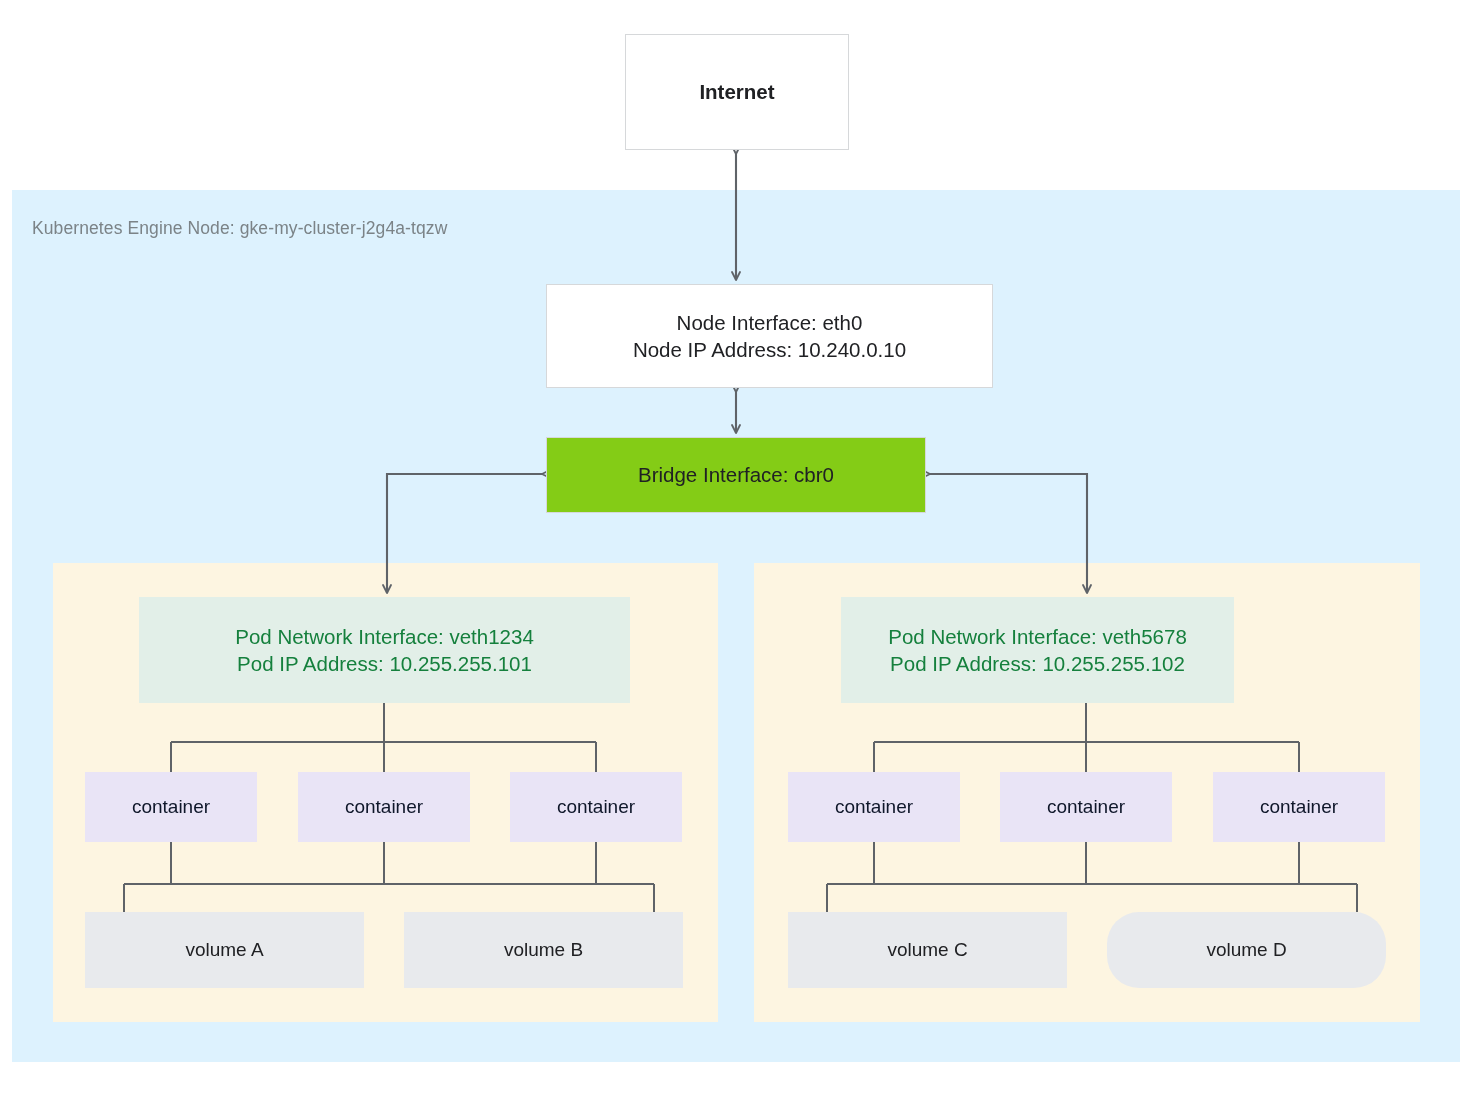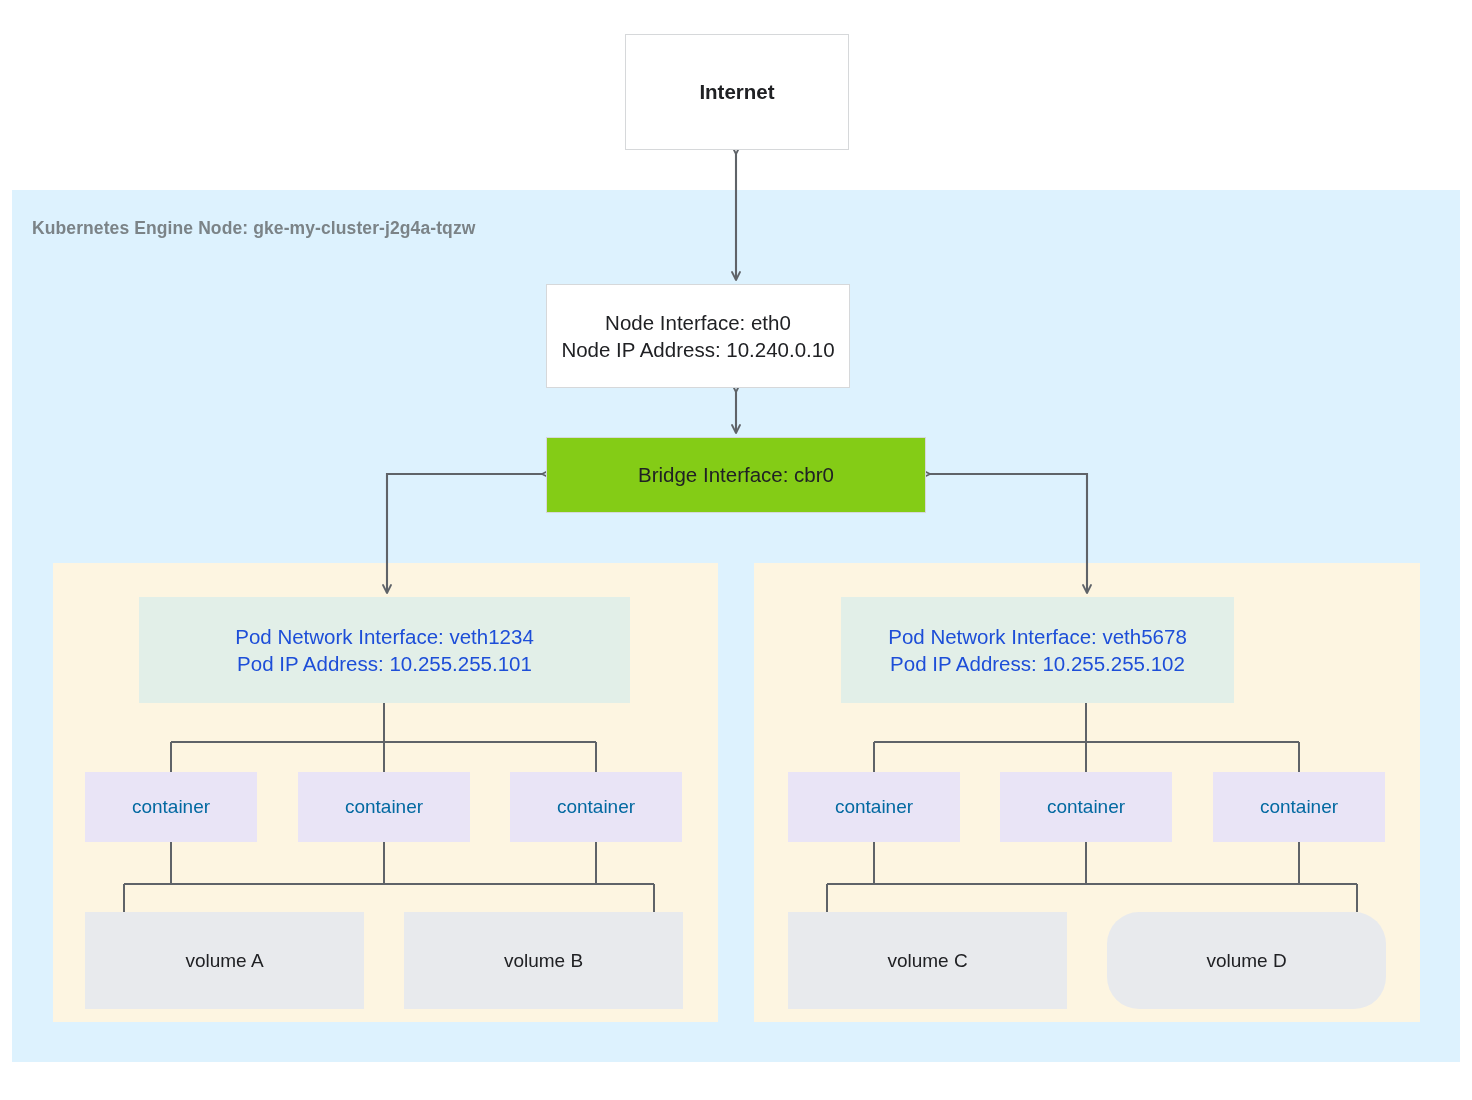--- a/index.html
+++ b/index.html
@@ -13,61 +13,61 @@
   .box{position:absolute;box-sizing:border-box;display:flex;align-items:center;
        justify-content:center;text-align:center;line-height:1.33;}
 
   
   .node-region{
     position:absolute;left:12px;top:190px;width:1448px;height:872px;
     background:#ddf2fe;
   }
   .node-region-label{
     position:absolute;left:32px;top:218px;
-    font-size:17.5px;color:#7b8387;letter-spacing:.1px;white-space:nowrap;font-weight:bold;
+    font-size:17.5px;color:#7b8387;letter-spacing:.1px;white-space:nowrap;
   }
   .pod-region{
     position:absolute;top:563px;height:459px;background:#fdf5e1;
   }
   .pod-left{left:53px;width:665px;}
   .pod-right{left:754px;width:666px;}
 
   
   .internet-box{
     left:625px;top:34px;width:224px;height:116px;
     background:#ffffff;border:1.6px solid #d6d8da;
     font-size:20.5px;color:#202124;font-weight:bold;
   }
   .node-iface-box{
-    left:546px;top:284px;width:304px;height:104px;
+    left:546px;top:284px;width:447px;height:104px;
     background:#ffffff;border:1.6px solid #d6d8da;
     font-size:20.5px;color:#202124;
   }
   .bridge-box{
     left:546px;top:437px;width:380px;height:76px;
     background:#84cc16;border:1.6px solid #d6d8da;
     font-size:20.5px;color:#202124;
   }
 
   
   .pod-iface{
     top:597px;height:106px;background:#e2efe8;
-    font-size:20.5px;color:#1d4ed8;
+    font-size:20.5px;color:#15803d;
   }
   .pod-iface-left{left:139px;width:491px;}
   .pod-iface-right{left:841px;width:393px;}
 
   
   .container-box{
     top:772px;width:172px;height:70px;
-    background:#e9e4f6;font-size:19px;color:#0369a1;text-align:right;
+    background:#e9e4f6;font-size:19px;color:#0f172a;text-align:right;
   }
   
   .volume-box{
-    top:912px;height:97px;background:#e8eaed;
+    top:912px;height:76px;background:#e8eaed;
     font-size:19px;color:#202124;
   }
 
   .lines{position:absolute;left:0;top:0;width:1472px;height:1100px;
          pointer-events:none;overflow:visible;}
 </style>
 </head>
 <body>
 
 <div id="stage">

